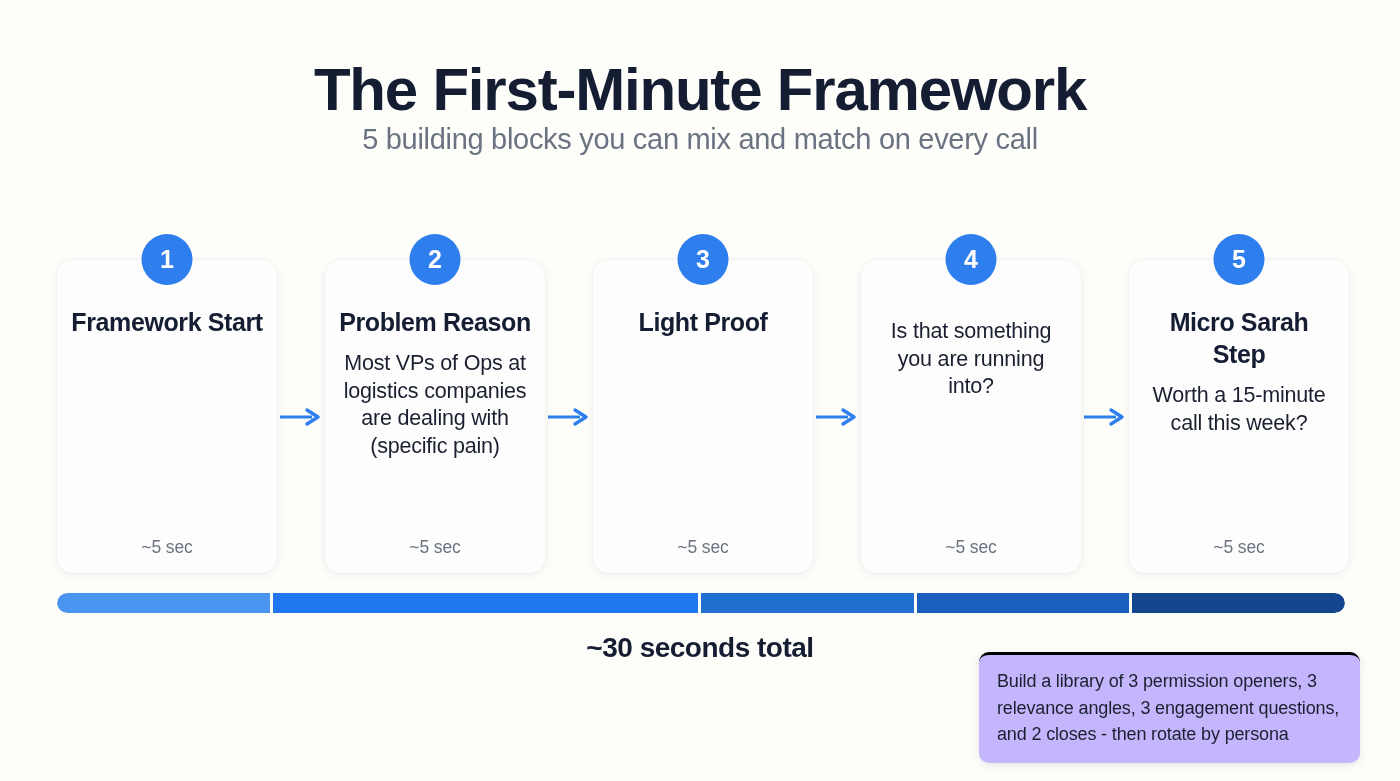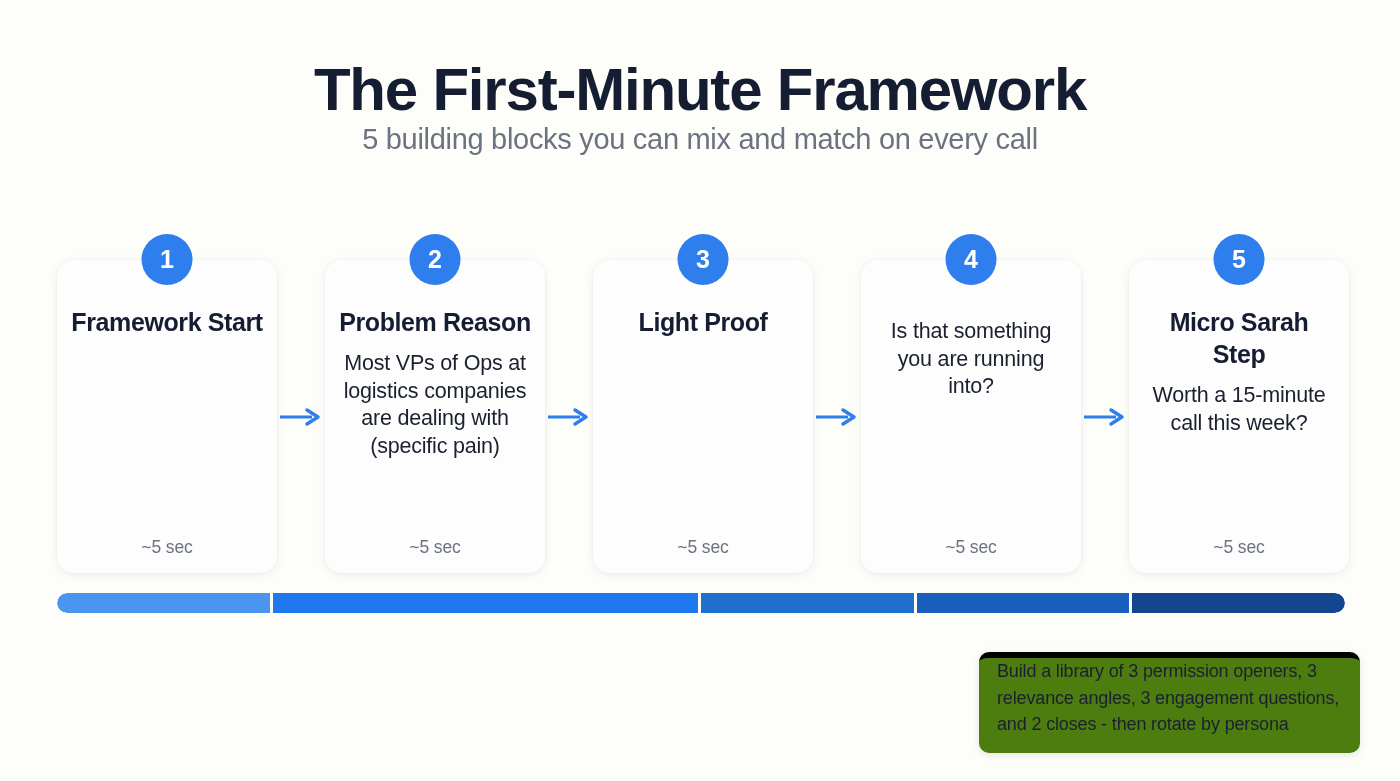--- a/index.html
+++ b/index.html
@@ -162,25 +162,25 @@
     color: #151d33;
     letter-spacing: -0.5px;
   }
 
   
   .callout {
     position: absolute;
     left: 979px;
     top: 652px;
     width: 381px;
-    background: #4d7c0f;
+    background: #c4b5fd;
     border-radius: 10px;
-    border-top: 6px solid #000000;
+    border-top: 3px solid #000000;
     box-shadow: 0 2px 9px rgba(17,24,39,0.10);
-    padding: 0 18px 15px 18px;
+    padding: 13px 18px 15px 18px;
   }
   .callout-text {
     font-size: 18px;
     line-height: 1.48;
     color: #1b2030;
     letter-spacing: -0.15px;
   }
 </style>
 </head>
 <body>
@@ -257,18 +257,19 @@
     </div>
 
   <div class="progress" id="progress-bar">
       <div class="seg" style="flex: 5 0 0px; background: rgb(74, 149, 239);"></div>
       <div class="seg" style="flex: 10 0 0px; background: rgb(31, 120, 239);"></div>
       <div class="seg" style="flex: 5 0 0px; background: rgb(32, 112, 207);"></div>
       <div class="seg" style="flex: 5 0 0px; background: rgb(26, 95, 190);"></div>
       <div class="seg" style="flex: 5 0 0px; background: rgb(19, 70, 143);"></div>
     </div>
 
+  <div class="total">~30 seconds total</div>
 
   <div class="callout">
     <div class="callout-text">Build a library of 3 permission openers, 3 relevance angles, 3 engagement questions, and 2 closes - then rotate by persona</div>
   </div>
 
 </div>
 
 </body></html>

